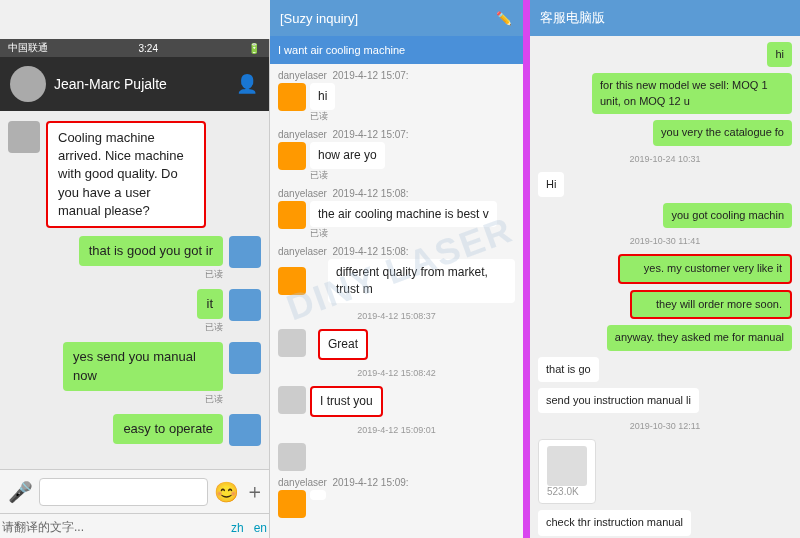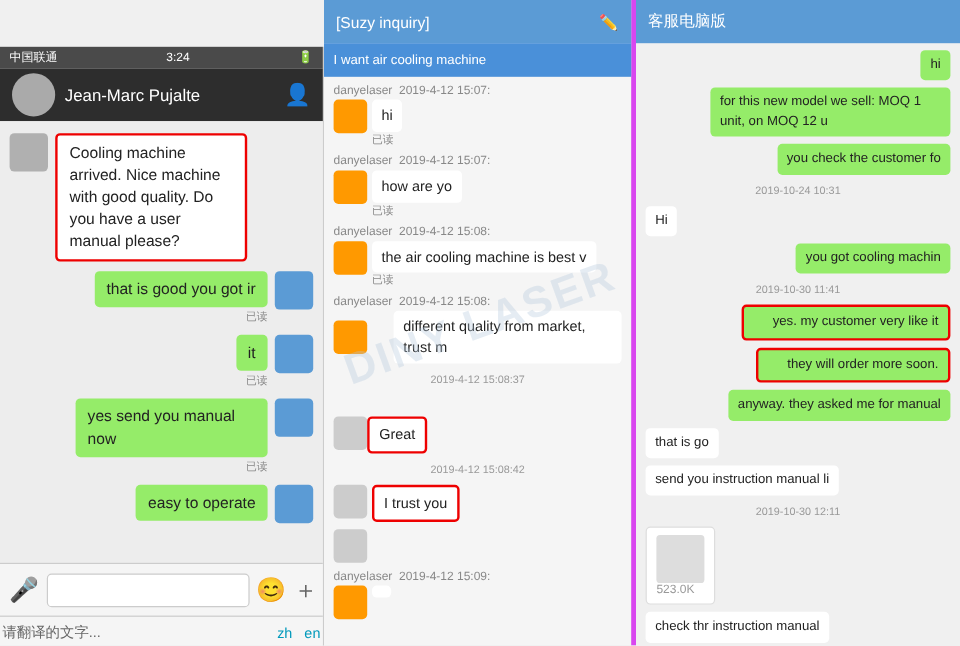--- a/index.html
+++ b/index.html
@@ -33,21 +33,21 @@
       justify-content: space-between;
       align-items: center;
       height: 18px;
     }
 
     .chat-header-left {
       background: #2d2d2d;
       display: flex;
       align-items: center;
       padding: 6px 10px;
-      height: 44px;
+      height: 54px;
     }
 
     .avatar-circle {
       width: 36px;
       height: 36px;
       border-radius: 50%;
       background: #aaa;
       margin-right: 8px;
       flex-shrink: 0;
     }
@@ -185,21 +185,21 @@
       font-size: 18px;
     }
 
     
     .mid-panel {
       width: 260px;
       height: 538px;
       background: #f5f5f5;
       display: flex;
       flex-direction: column;
-      border-right: 4px solid #d946ef;
+      border-right: 7px solid #d946ef;
     }
 
     .mid-header {
       background: #5b9bd5;
       color: #fff;
       font-size: 13px;
       padding: 6px 10px;
       display: flex;
       align-items: center;
       justify-content: space-between;
@@ -531,32 +531,33 @@
         <div style="display:flex;align-items:center;gap:22px;">
           <div class="mid-avatar orange"></div>
           <div>
             <div class="mid-bubble">different quality from market, trust m</div>
           </div>
         </div>
       </div>
 
       <div class="right-timestamp">2019-4-12 15:08:37</div>
 
-      <div style="display:flex;align-items:flex-start;gap:0;margin-top:18px;">
+      <div style="display:flex;align-items:flex-start;gap:12px;">
         <div class="mid-avatar" style="background:#ccc;"></div>
         <div class="mid-bubble bordered">Great</div>
       </div>
 
       <div class="right-timestamp">2019-4-12 15:08:42</div>
 
       <div style="display:flex;align-items:flex-start;gap:4px;">
         <div class="mid-avatar" style="background:#ccc;"></div>
         <div class="mid-bubble bordered">I trust you</div>
       </div>
 
+      <div class="right-timestamp">2019-4-12 15:09:01</div>
 
       <div style="display:flex;align-items:flex-start;gap:4px;">
         <div class="mid-avatar" style="background:#ccc;"></div>
       </div>
 
       <div class="mid-msg">
         <span class="mid-sender">danyelaser &nbsp;2019-4-12 15:09:</span>
         <div style="display:flex;align-items:flex-start;gap:4px;">
           <div class="mid-avatar orange"></div>
           <div class="mid-bubble"></div>
@@ -576,21 +577,21 @@
 
       <div class="right-row">
         <div class="right-bubble">hi</div>
       </div>
 
       <div class="right-row">
         <div class="right-bubble">for this new model we sell: MOQ 1 unit, on MOQ 12 u</div>
       </div>
 
       <div class="right-row">
-        <div class="right-bubble">you check the customer fo</div>
+        <div class="right-bubble">you very the catalogue fo</div>
       </div>
 
       <div class="right-timestamp">2019-10-24 10:31</div>
 
       <div class="right-row left">
         <div class="right-bubble white">Hi</div>
       </div>
 
       <div class="right-row">
         <div class="right-bubble">you got cooling machin</div>

